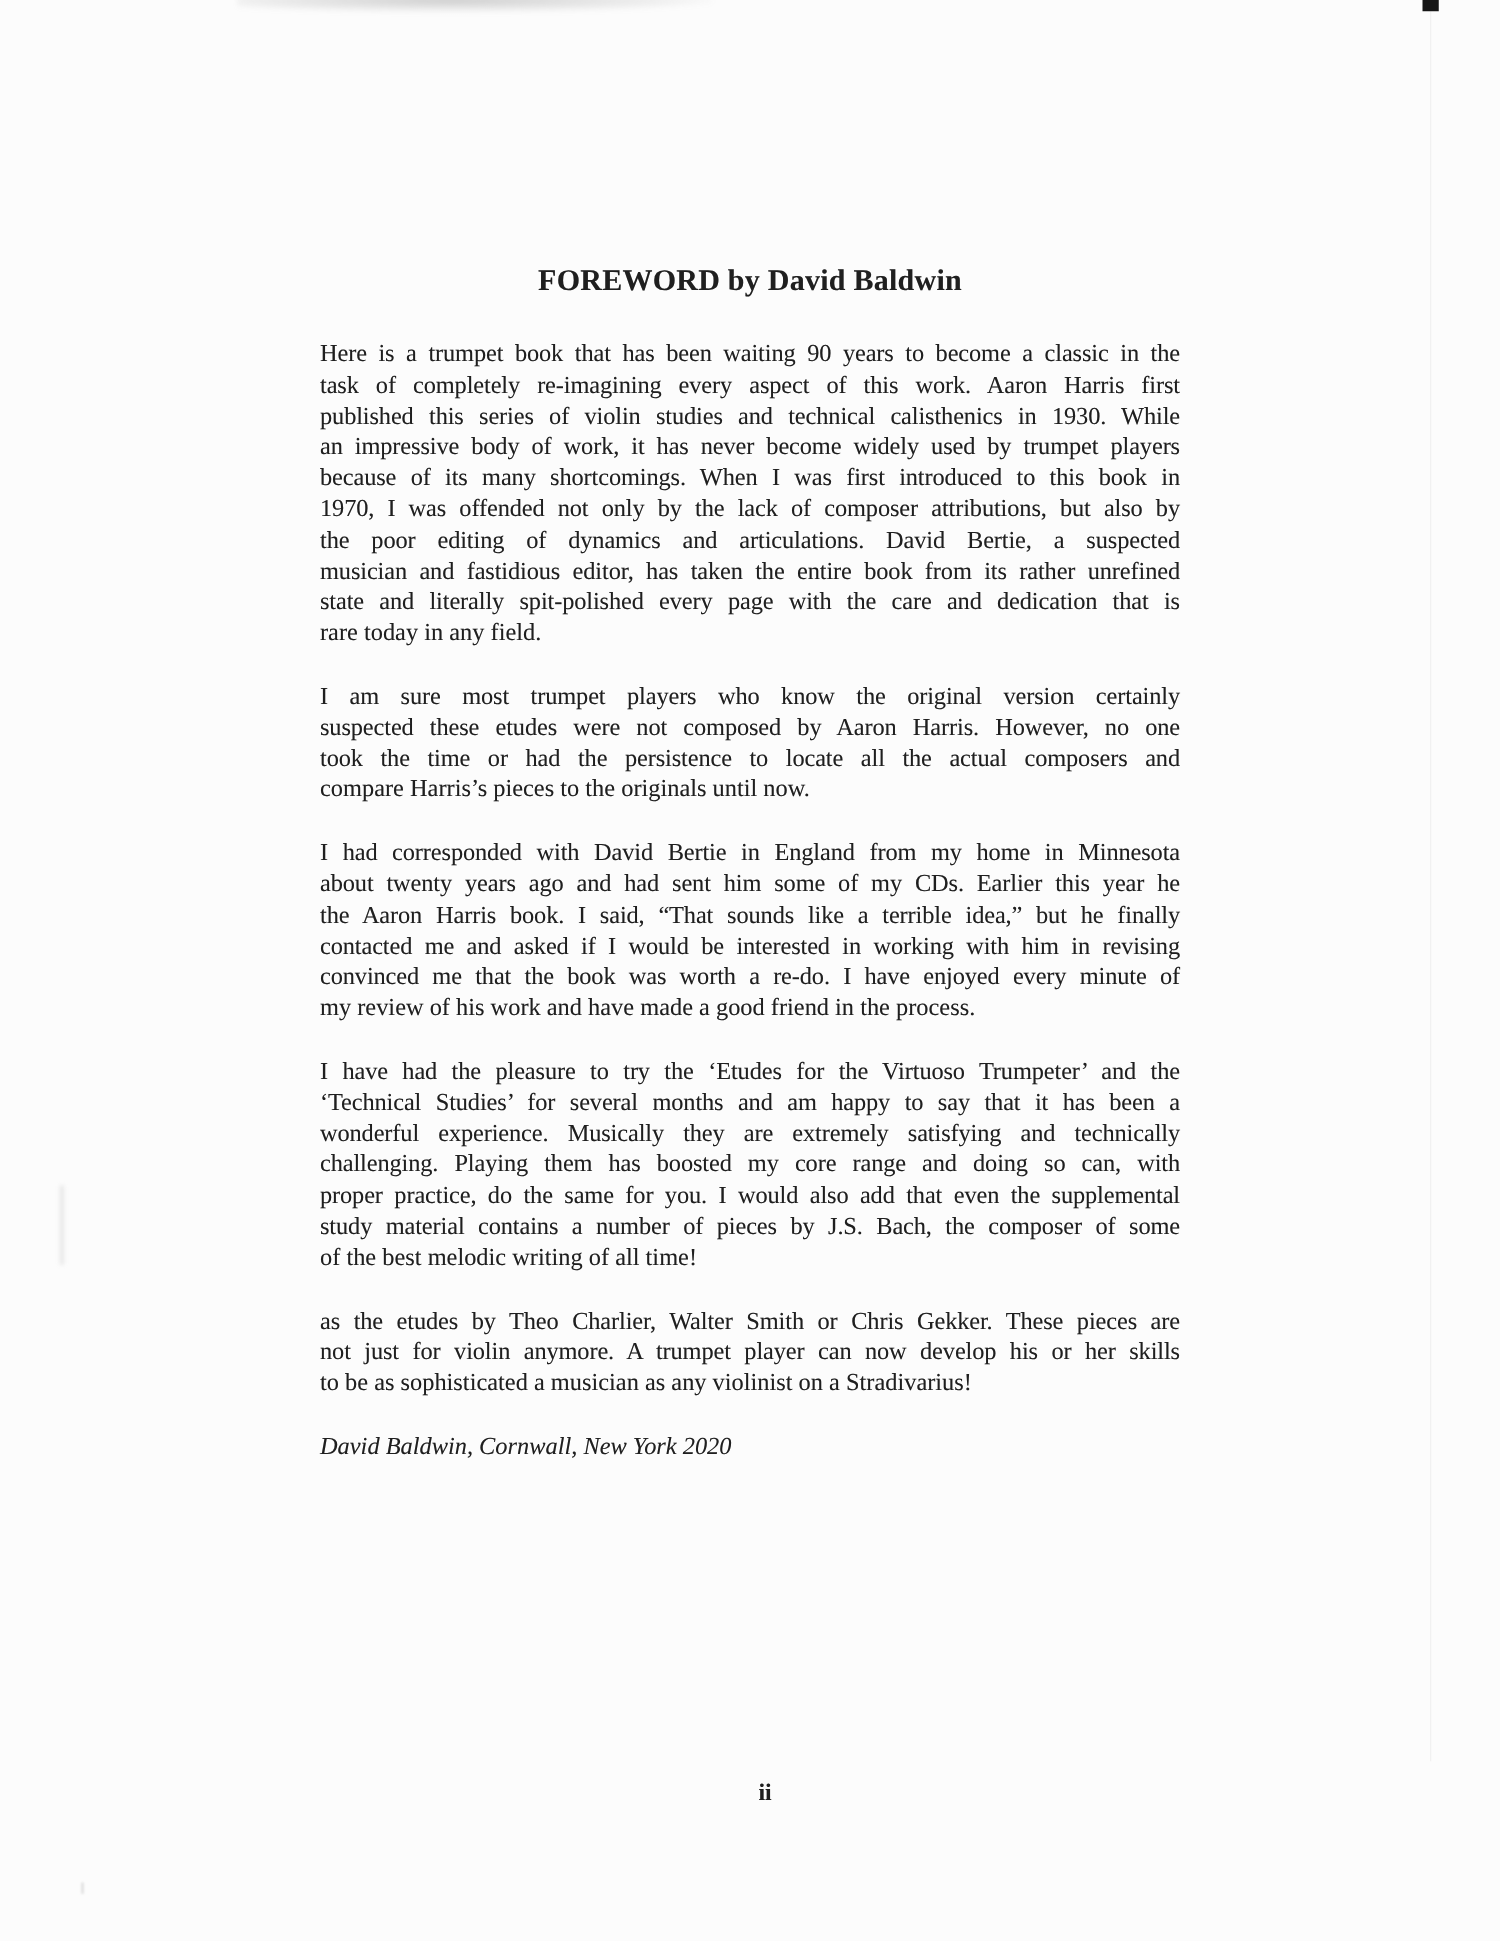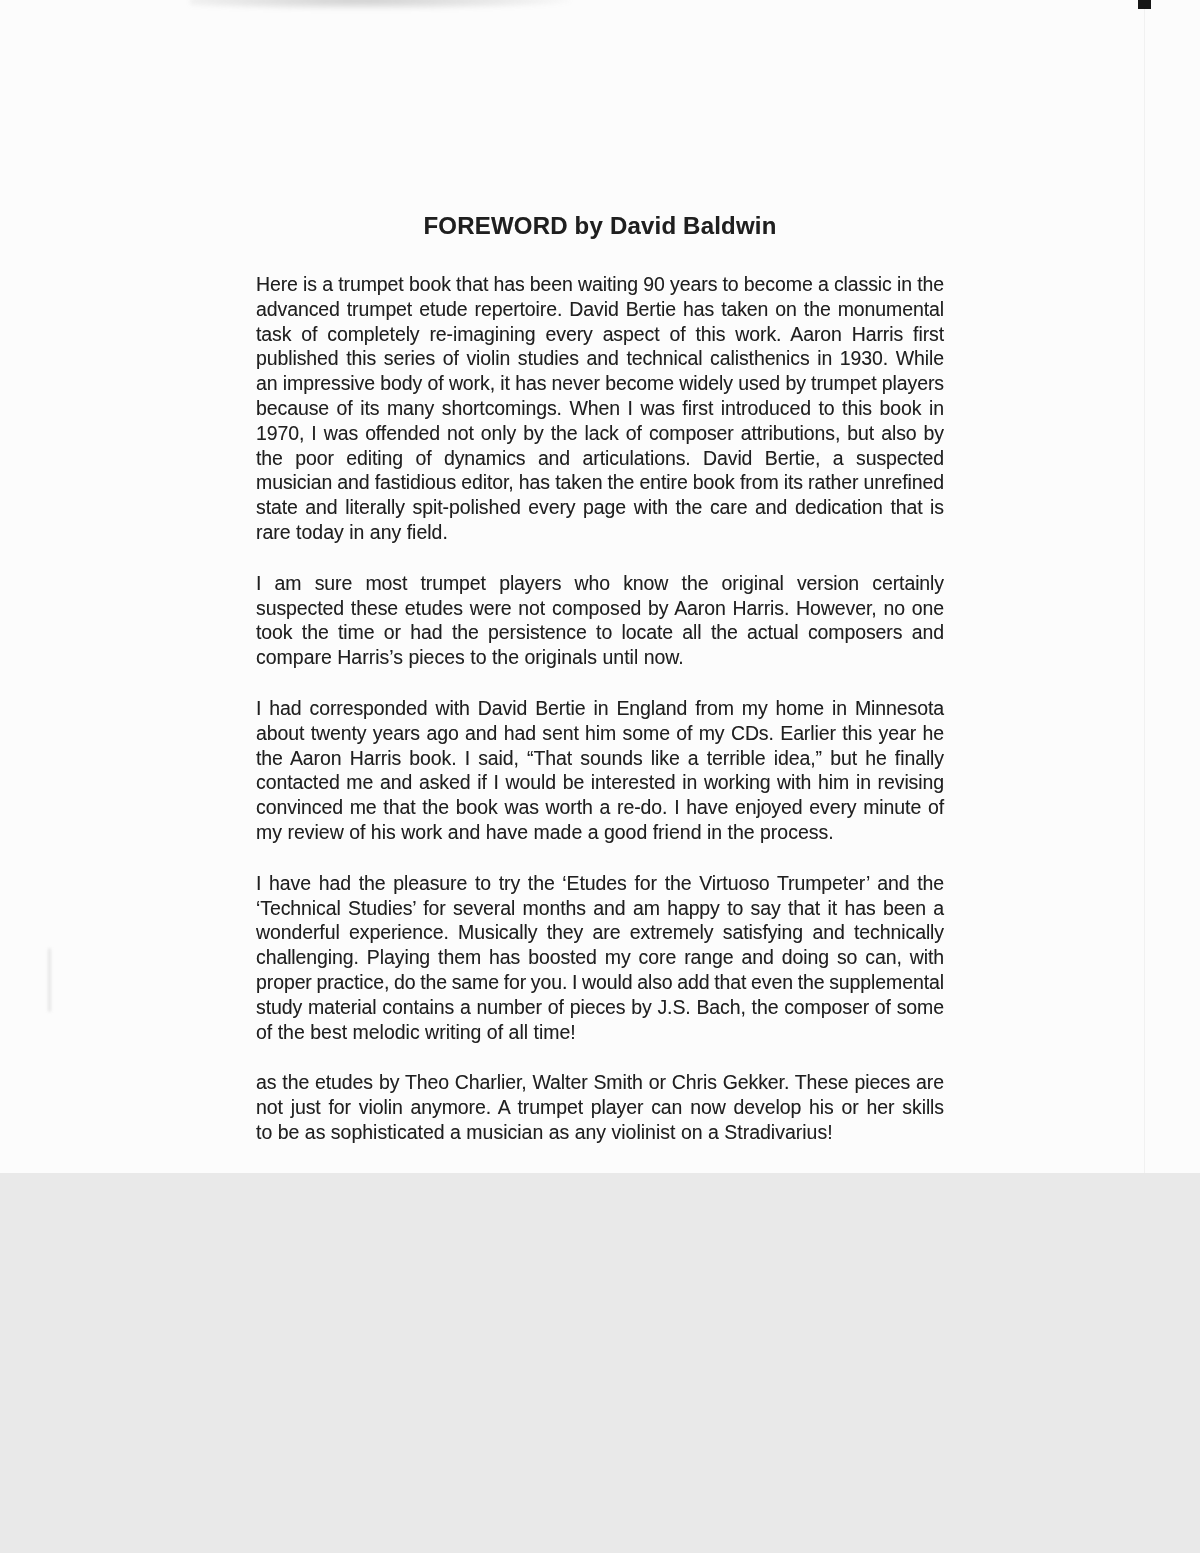--- a/index.html
+++ b/index.html
@@ -3,24 +3,24 @@
 <meta charset="utf-8">
 <style>
   html, body {
     margin: 0;
     padding: 0;
     background: #e9e9e9;
   }
   .page {
     position: relative;
     width: 1200px;
-    height: 1173px;
+    height: 1553px;
     background: var(--paper, #fcfcfc);
     color: var(--ink, #1f1f1f);
-    font-family: Liberation Sans, sans-serif;
+    font-family: Liberation Serif, serif;
     overflow: hidden;
     text-shadow: 0 0 0.5px rgba(40,40,40,0.35);
   }
   .title {
     position: absolute;
     top: 212px;
     left: 256px;
     width: 688px;
     margin: 0;
     text-align: center;
@@ -115,21 +115,20 @@
   <div class="corner-mark"></div>
   <div class="edge-line"></div>
   <div class="smudge-left"></div>
   <div class="smudge-bottom-left"></div>
 
   <h1 class="title">FOREWORD by David Baldwin</h1>
 
   <div class="body">
       <div class="para">
         <div class="line">Here is a trumpet book that has been waiting 90 years to become a classic in the</div>
-        <div class="line">advanced trumpet etude repertoire. David Bertie has taken on the monumental</div>
         <div class="line">task of completely re-imagining every aspect of this work. Aaron Harris first</div>
         <div class="line">published this series of violin studies and technical calisthenics in 1930. While</div>
         <div class="line">an impressive body of work, it has never become widely used by trumpet players</div>
         <div class="line">because of its many shortcomings. When I was first introduced to this book in</div>
         <div class="line">1970, I was offended not only by the lack of composer attributions, but also by</div>
         <div class="line">the poor editing of dynamics and articulations. David Bertie, a suspected</div>
         <div class="line">musician and fastidious editor, has taken the entire book from its rather unrefined</div>
         <div class="line">state and literally spit-polished every page with the care and dedication that is</div>
         <div class="line last">rare today in any field.</div>
       </div>

